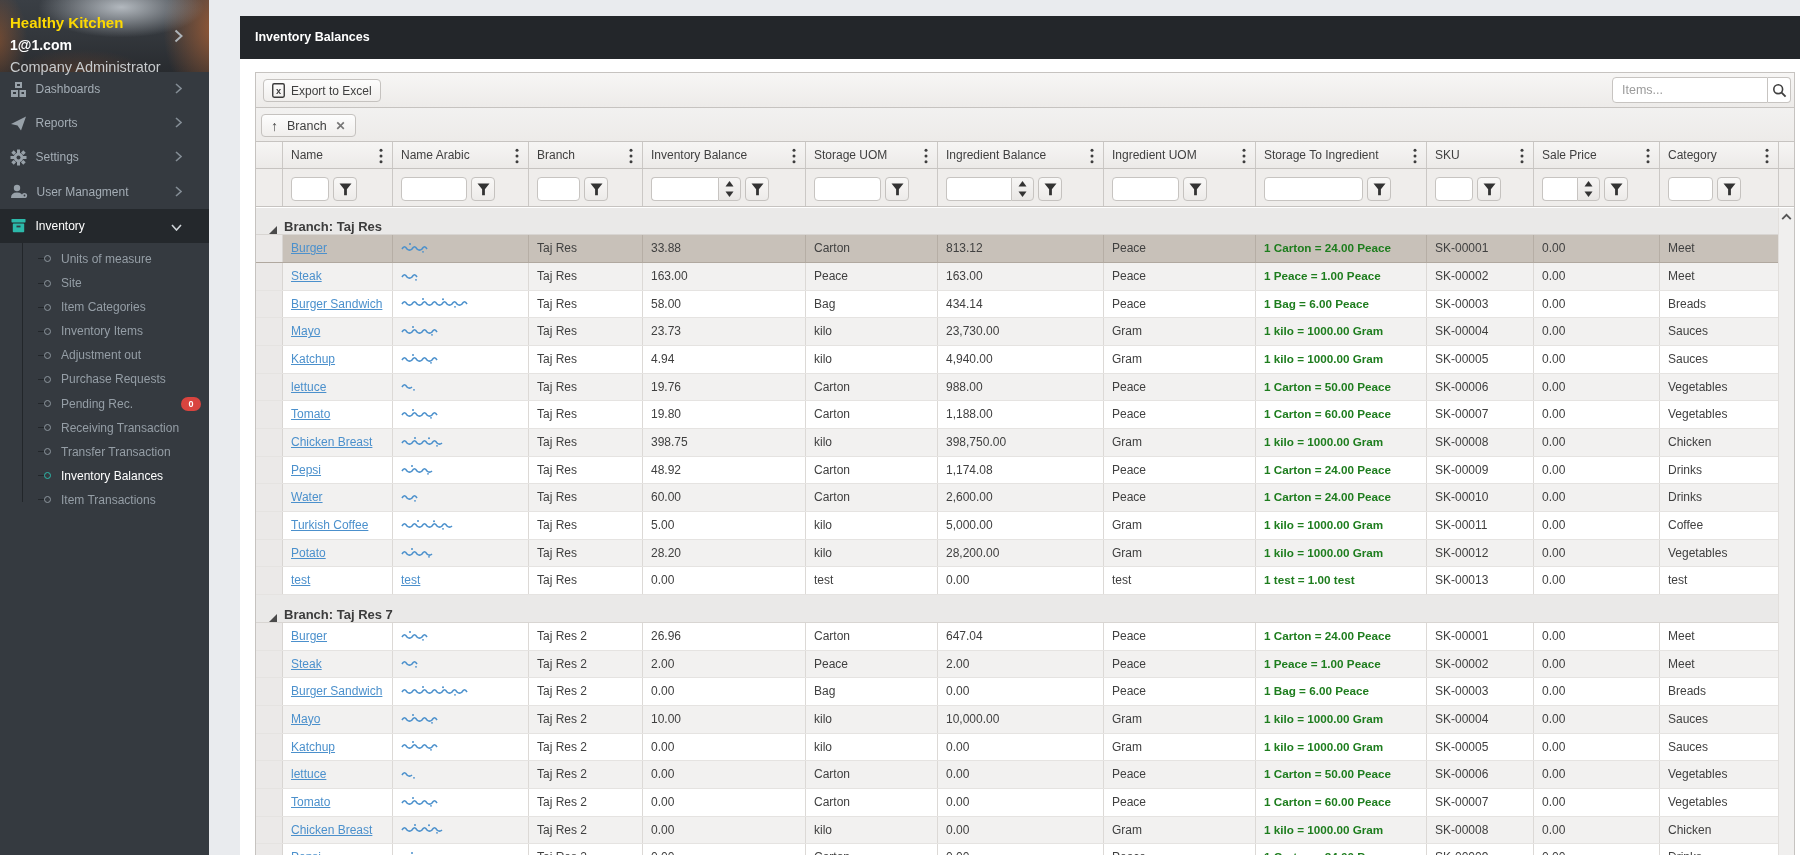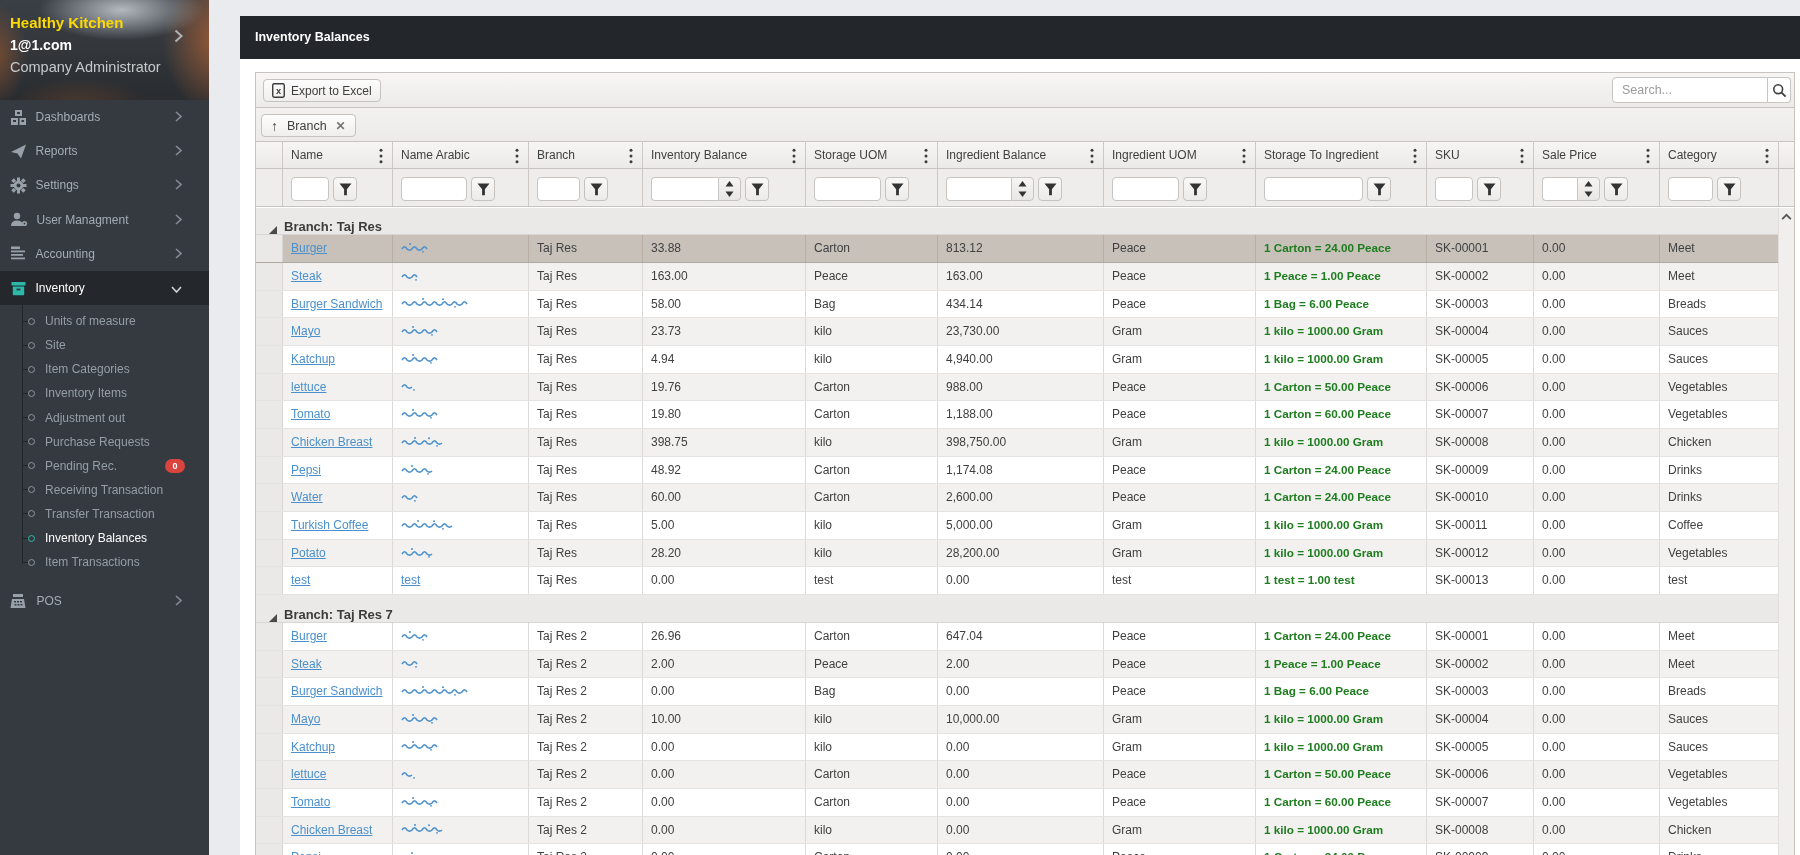--- a/index.html
+++ b/index.html
@@ -1,35 +1,35 @@
 <!DOCTYPE html>
 <html><head><meta charset="utf-8">
 <style>
 *{margin:0;padding:0;box-sizing:border-box}
 html,body{width:1800px;height:855px;overflow:hidden;background:#e9ebee;
   font-family:"Liberation Sans",sans-serif;-webkit-font-smoothing:antialiased}
 a{cursor:pointer}
 
 .sidebar{position:absolute;left:0;top:0;width:209px;height:855px;background:#353a40;z-index:5}
-.brand{position:relative;height:100px;background:
+.brand{position:relative;height:72px;background:
   radial-gradient(115px 42px at 58% 10%, rgba(200,206,212,.85), rgba(200,206,212,0) 72%),
   radial-gradient(65px 95px at 103% 40%, rgba(164,94,52,.85), rgba(164,94,52,0) 80%),
   radial-gradient(42px 70px at -2% 55%, rgba(150,86,46,.65), rgba(150,86,46,0) 75%),
   radial-gradient(90px 34px at 38% 105%, rgba(125,72,42,.45), rgba(125,72,42,0) 78%),
   linear-gradient(180deg,#3a3f45 0%,#33373c 50%,#282b2f 100%)}
 .brand .bt{position:absolute;left:10px;top:14px;font-size:15px;font-weight:bold;color:#fdd902}
 .brand .bm{position:absolute;left:10px;top:37px;font-size:14px;font-weight:bold;color:#fff}
 .brand .br{position:absolute;left:10px;top:59px;font-size:14.5px;color:#c6cacd}
 .brand .chev{position:absolute;right:26px;top:29px}
 .mrow{position:relative;height:34.2px;display:flex;align-items:center;padding-left:9.5px}
 .mrow .mi{flex:0 0 auto;margin-right:9px}
 .mlbl{font-size:12px;color:#a4adb5}
 .mrow .chev{position:absolute;right:27px;top:50%;transform:translateY(-50%)}
 .mrow.act{background:#24282c}
-.sub{position:relative;padding:4px 0 10px 0}
+.sub{position:relative;padding:4px 0 10px 16px}
 .srow{position:relative;height:24.1px;display:flex;align-items:center;padding-left:45px}
 .sub:before{content:"";position:absolute;left:22px;top:0;bottom:20px;width:1px;background:#22262a}
 .tick{position:absolute;left:22px;width:6px;height:1px;background:#22262a}
 .ring{position:absolute;left:28px;width:7px;height:7px;border:1px solid #8d969e;border-radius:50%}
 .srow.son .ring{border-color:#2cb9aa}
 .slbl{font-size:12px;color:#959ea6}
 .srow.son .slbl{color:#fff}
 .badge{position:absolute;left:165px;top:5px;width:20px;height:14px;background:#d9443f;color:#fff;
   border-radius:7px;font-size:9px;font-weight:bold;text-align:center;line-height:14px}
 
@@ -151,34 +151,20 @@
         <circle cx="7" cy="5" r="3.2" fill="#98a1a9"></circle>
         <path d="M1 15 Q1 9.5 7 9.5 Q13 9.5 13 15 Z" fill="#98a1a9"></path>
         <circle cx="14.5" cy="12.5" r="2.6" fill="#98a1a9"></circle>
         <circle cx="14.5" cy="12.5" r="0.9" fill="#353a40"></circle>
       </svg>
       <span class="mlbl">User Managment</span>
       <span class="chev"><svg width="7" height="11" viewBox="0 0 7 11">
           <path d="M1 1 L6 5.5 L1 10" fill="none" stroke="#848d95" stroke-width="1.6"></path>
         </svg></span>
     </div>
-<div class="mrow">
-      <svg class="mi" width="17" height="17" viewBox="0 0 17 17">
-        <g fill="#98a1a9">
-          <rect x="1" y="1.5" width="9" height="2.6"></rect>
-          <rect x="1" y="5.5" width="14" height="1.8"></rect>
-          <rect x="1" y="9" width="12" height="1.8"></rect>
-          <rect x="1" y="12.5" width="14" height="1.8"></rect>
-        </g>
-      </svg>
-      <span class="mlbl">Accounting</span>
-      <span class="chev"><svg width="7" height="11" viewBox="0 0 7 11">
-          <path d="M1 1 L6 5.5 L1 10" fill="none" stroke="#848d95" stroke-width="1.6"></path>
-        </svg></span>
-    </div>
 <div class="mrow act">
       <svg class="mi" width="17" height="17" viewBox="0 0 17 17">
         <rect x="1.5" y="2" width="14" height="3.4" rx="0.6" fill="#2cb9aa"></rect>
         <rect x="2.8" y="6.6" width="11.4" height="8.6" rx="0.8" fill="#2cb9aa"></rect>
         <rect x="6.5" y="8.6" width="4" height="1.8" fill="#353a40"></rect>
       </svg>
       <span class="mlbl" style="color:#fff">Inventory</span>
       <span class="chev"><svg width="11" height="7" viewBox="0 0 11 7">
           <path d="M1 1 L5.5 6 L10 1" fill="none" stroke="#cfd4d8" stroke-width="1.6"></path>
         </svg></span>
@@ -234,54 +220,34 @@
         <span class="tick"></span>
         <span class="ring"></span>
         <span class="slbl">Inventory Balances</span>
       </div>
 <div class="srow ">
         <span class="tick"></span>
         <span class="ring"></span>
         <span class="slbl">Item Transactions</span>
       </div>
 </div>
-<div class="mrow">
-      <svg class="mi" width="18" height="17" viewBox="0 0 18 17">
-        <g fill="#98a1a9">
-          <rect x="3" y="1" width="10" height="3"></rect>
-          <path d="M2 6 H14 L15.5 15 H0.5 Z"></path>
-        </g>
-        <g fill="#353a40">
-          <rect x="4" y="8" width="2" height="1.5"></rect>
-          <rect x="7" y="8" width="2" height="1.5"></rect>
-          <rect x="10" y="8" width="2" height="1.5"></rect>
-          <rect x="4.5" y="11" width="2" height="1.5"></rect>
-          <rect x="7.5" y="11" width="2" height="1.5"></rect>
-          <rect x="10.5" y="11" width="2" height="1.5"></rect>
-        </g>
-      </svg>
-      <span class="mlbl">POS</span>
-      <span class="chev"><svg width="7" height="11" viewBox="0 0 7 11">
-          <path d="M1 1 L6 5.5 L1 10" fill="none" stroke="#848d95" stroke-width="1.6"></path>
-        </svg></span>
-    </div>
 
 </div>
 <div class="titlebar">
     <span>Inventory Balances</span>
   </div>
 <div class="panel">
   <div class="grid">
     <div class="toolbar">
       <span class="btn-export"><svg width="13" height="15" viewBox="0 0 14 16">
             <rect x="0.8" y="0.8" width="12.4" height="14.4" rx="1.5" fill="none" stroke="#3a3a3a" stroke-width="1.5"></rect>
             <text x="7" y="12" font-size="10" font-weight="bold" fill="#3a3a3a" text-anchor="middle" font-family="Liberation Sans">x</text>
           </svg>Export to Excel</span>
       <span class="search">
-          <span class="si">Search...</span>
+          <span class="si">Items...</span>
           <span class="sb">
             <svg width="15" height="15" viewBox="0 0 15 15">
               <circle cx="6.2" cy="6.2" r="4.4" fill="none" stroke="#3f3f3f" stroke-width="1.6"></circle>
               <path d="M9.6 9.6 L13.6 13.6" stroke="#3f3f3f" stroke-width="1.8"></path>
             </svg>
           </span>
         </span>
     </div>
     <div class="gpanel">
       <span class="chip"><span class="up">↑</span>Branch<span class="x">✕</span></span>

